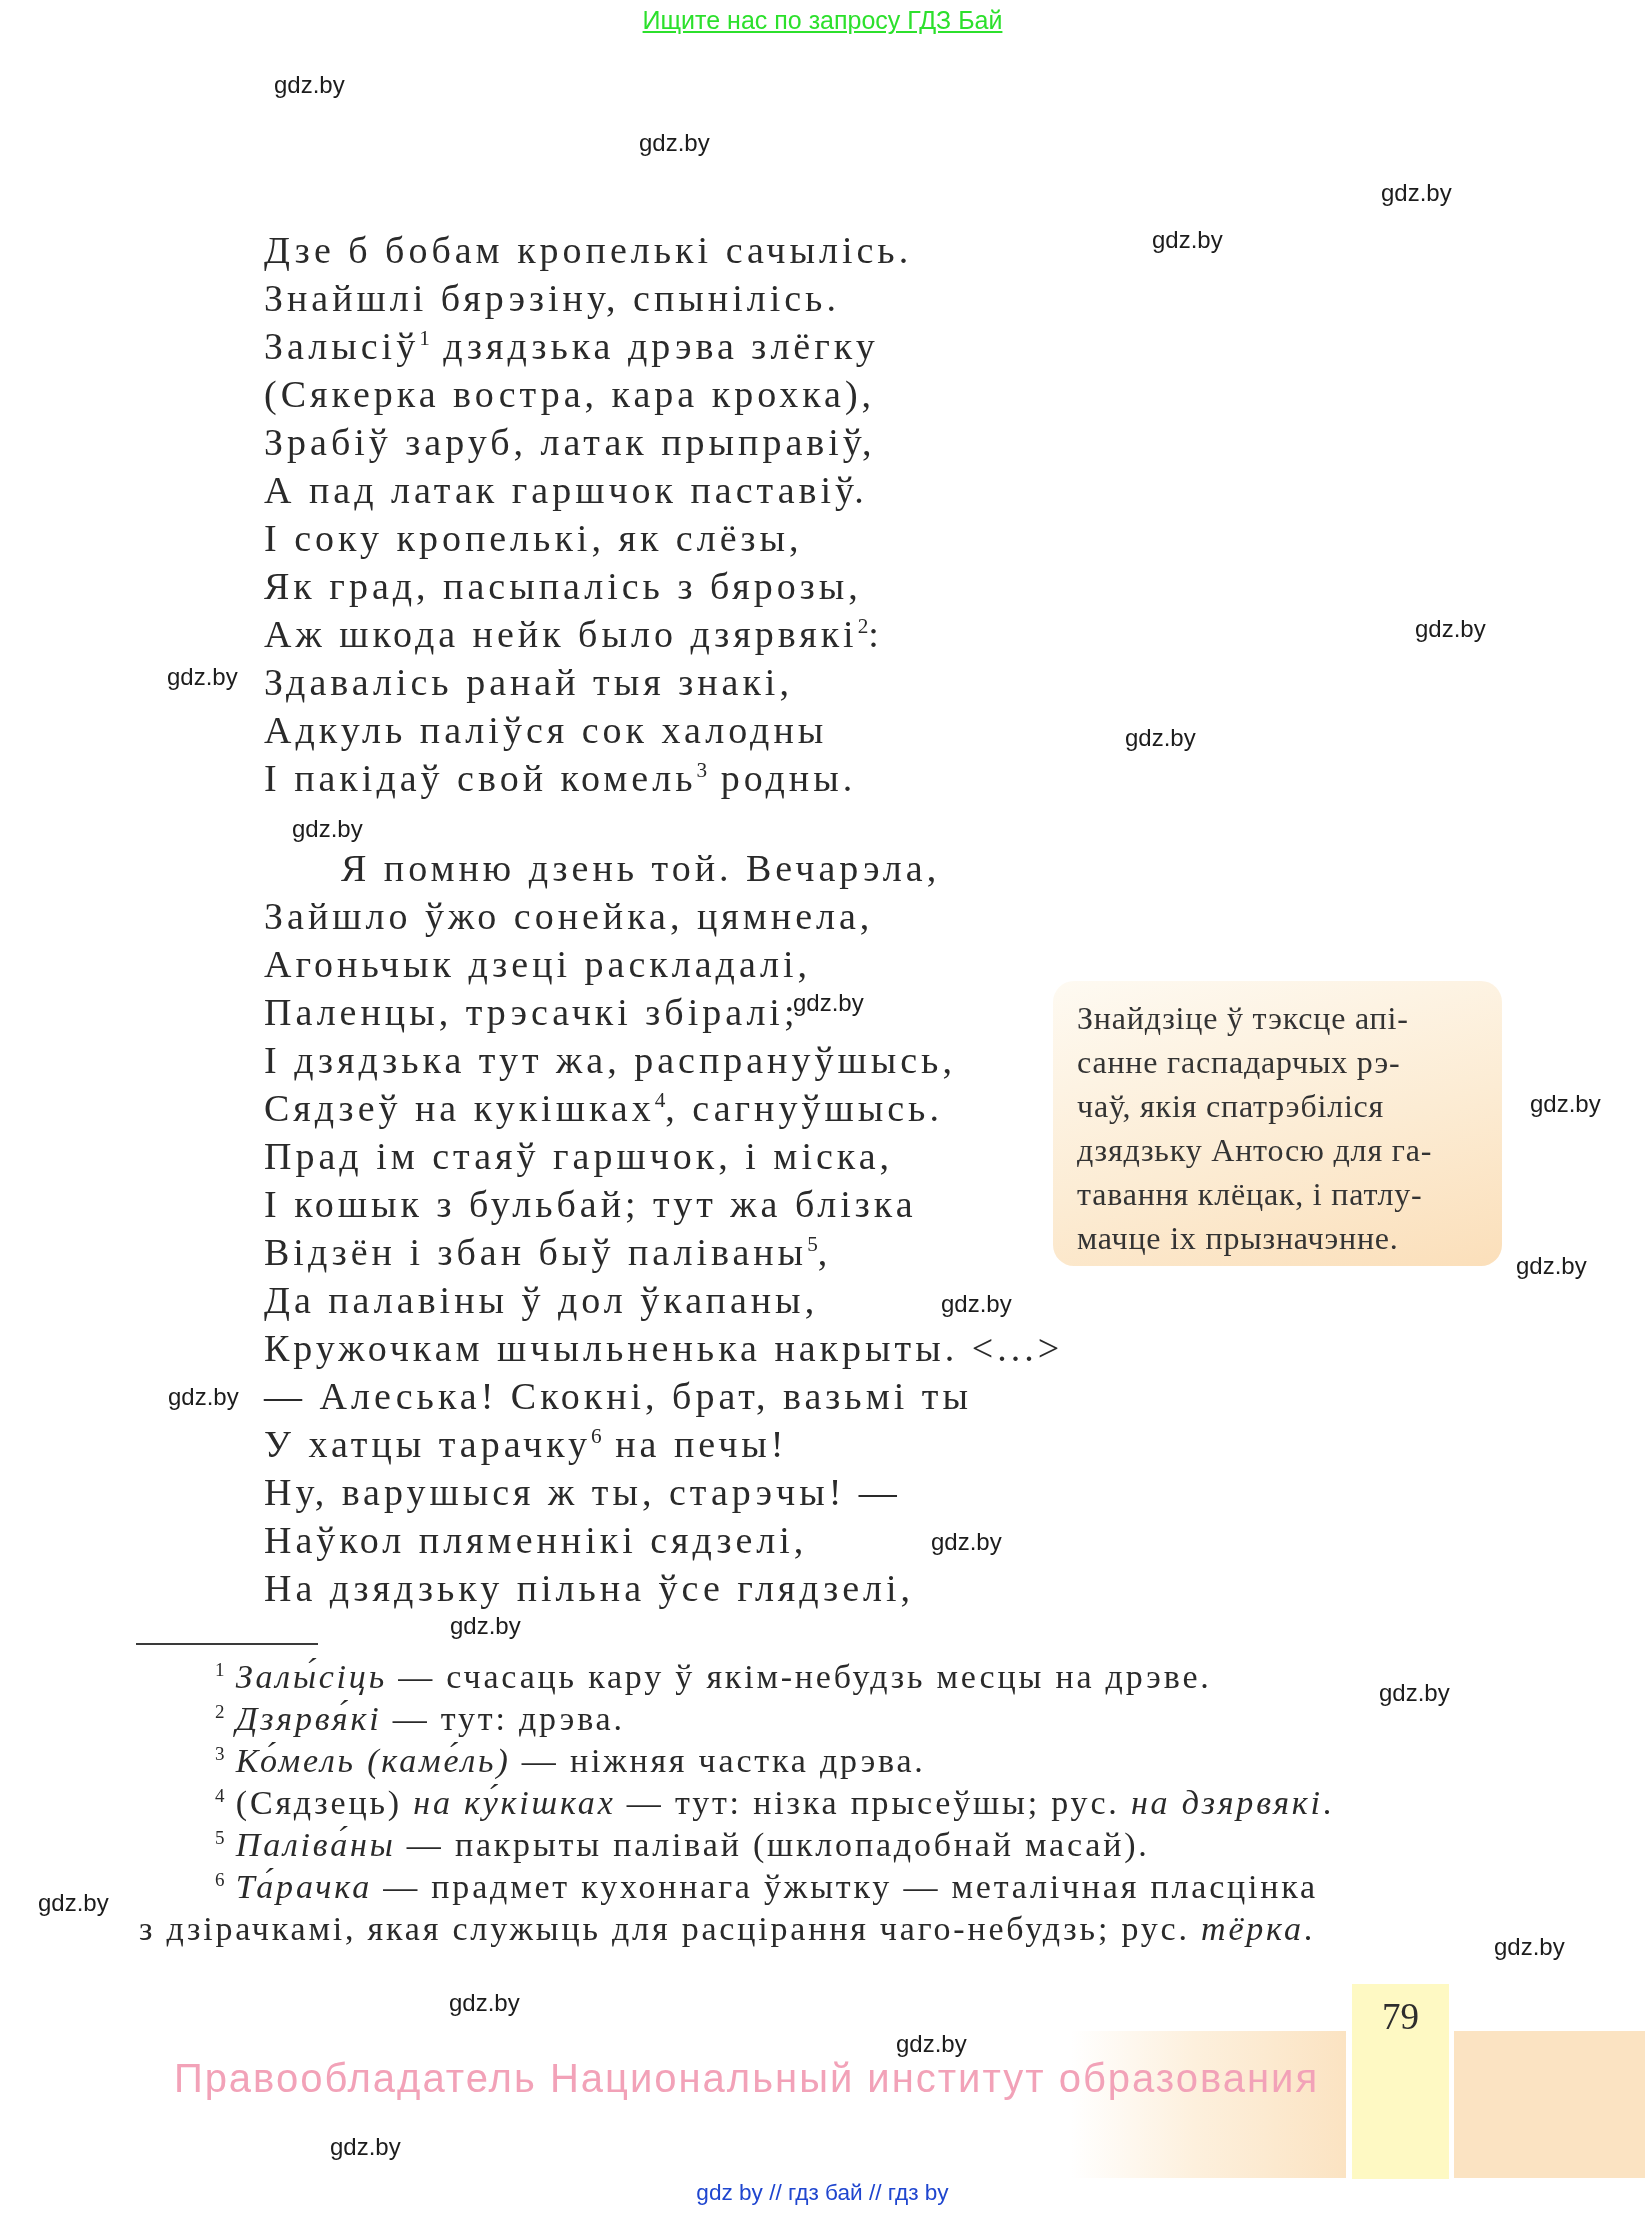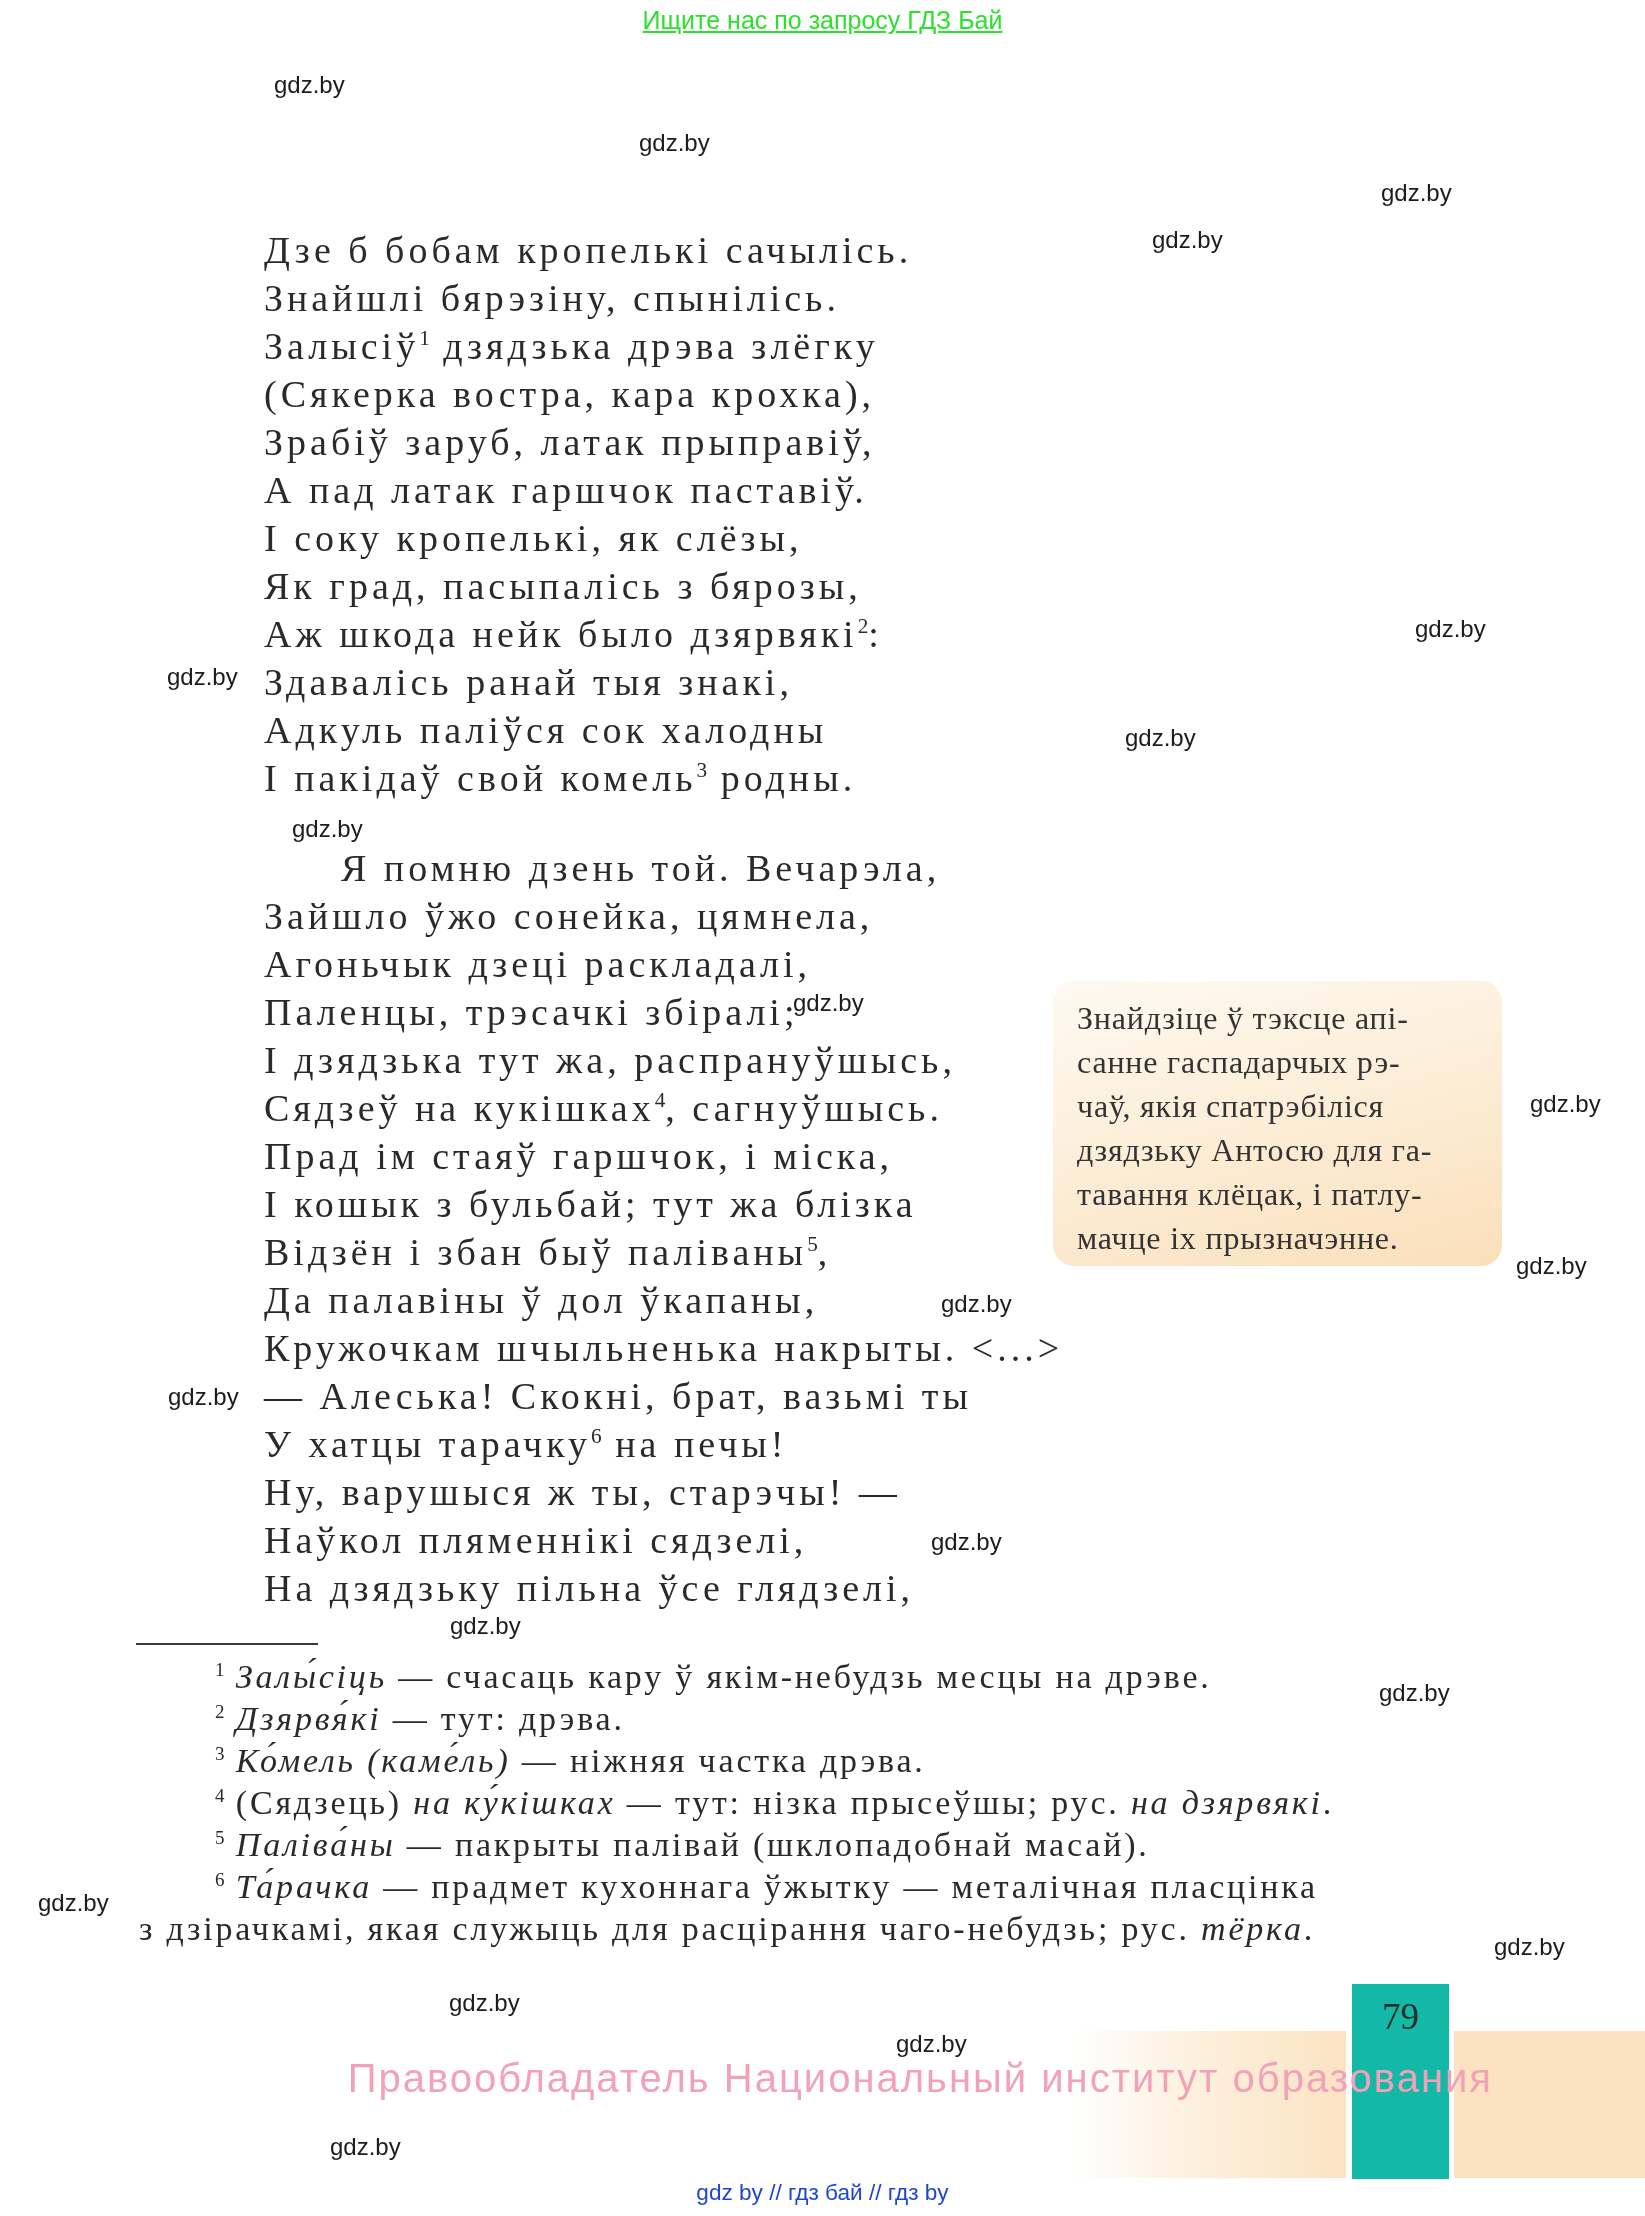--- a/index.html
+++ b/index.html
@@ -29,31 +29,31 @@
   .task-box .line { white-space:nowrap; }
   .rule { position:absolute; left:136px; top:1643px; width:182px; height:2.4px; background:#3a3a3a; }
   .footnotes {
     position:absolute; left:139px; top:1656px; width:1417px;
     font-size:34px; line-height:42px; letter-spacing:2.8px; white-space:nowrap;
   }
   .footnotes .line { padding-left:76px; }
   .footnotes .line.cont { padding-left:0; }
   .badge {
     position:absolute; left:1352px; top:1984px; width:97px; height:195px;
-    background:#14b8a6; text-align:center;
+    background:#fef9c3; text-align:center;
   }
   .badge .num { display:inline-block; margin-top:10.5px; font-size:37px; color:#2e2e2e; }
   .band { position:absolute; top:2031px; height:147px; }
   .band-left {
     left:1071px; width:275px;
     background:linear-gradient(90deg, rgba(251,227,194,0) 0%, #fdf0dd 45%, #fbe3c2 100%);
   }
   .band-right { left:1454px; width:191px; background:#fbe3c2; }
   .copyright {
-    position:absolute; left:0; top:2056px; width:1493px; text-align:right;
+    position:absolute; left:0; top:2056px; width:1493px; text-align:center;
     font-family:"Liberation Sans", sans-serif; font-size:40px; letter-spacing:2px;
     color:#f2a2b8; z-index:3;
   }
   .links {
     position:absolute; left:0; top:2180px; width:1645px; text-align:center;
     font-family:"Liberation Sans", sans-serif; font-size:22.6px; color:#1f46cf;
   }
   .wm {
     position:absolute; font-family:"Liberation Sans", sans-serif;
     font-size:24px; color:#1c1c1c; z-index:5; white-space:nowrap;

